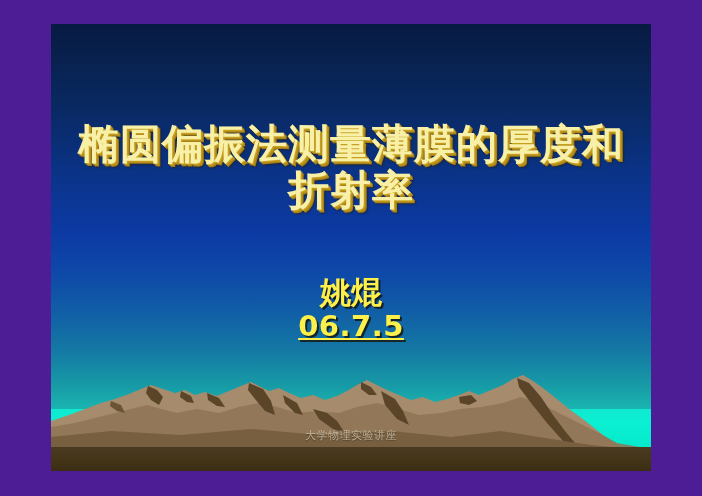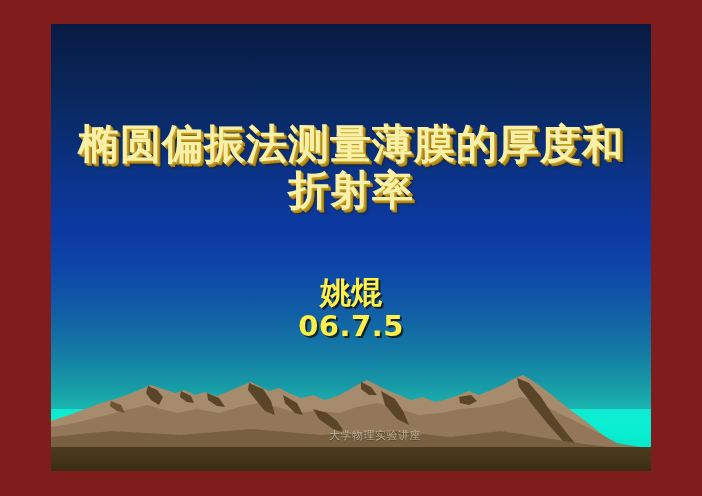--- a/index.html
+++ b/index.html
@@ -11,21 +11,21 @@
     width: 702px;
     height: 496px;
     overflow: hidden;
     font-family: "DejaVu Sans", sans-serif;
   }
 
   #page {
     position: relative;
     width: 702px;
     height: 496px;
-    background: #7f1d1d;
+    background: #4c1d95;
   }
 
   
   #slide {
     position: absolute;
     left: 51px;
     top: 24px;
     width: 600px;
     height: 447px;
     overflow: hidden;
@@ -130,34 +130,34 @@
     left: 0;
     top: 285px;
     width: 100%;
     text-align: center;
     font-family: "DejaVu Sans", sans-serif;
     font-weight: bold;
     font-size: 29px;
     letter-spacing: .5px;
     color: #fdf04a;
     text-shadow: 2px 2px 0 rgba(20,14,2,.75);
+    text-decoration: underline;
   }
 
   #footer {
     position: absolute;
     left: 0;
     bottom: 28px;
     width: 100%;
     text-align: center;
     font-family: "DejaVu Serif", serif;
     font-size: 11px;
     letter-spacing: .5px;
     color: rgba(236,228,206,.62);
     text-shadow: 0 1px 1px rgba(0,0,0,.35);
-    padding-left: 24px;
   }
 </style>
 </head>
 <body>
 
 <div id="page">
 
   <div id="slide">
 
     <div id="sky"></div>

